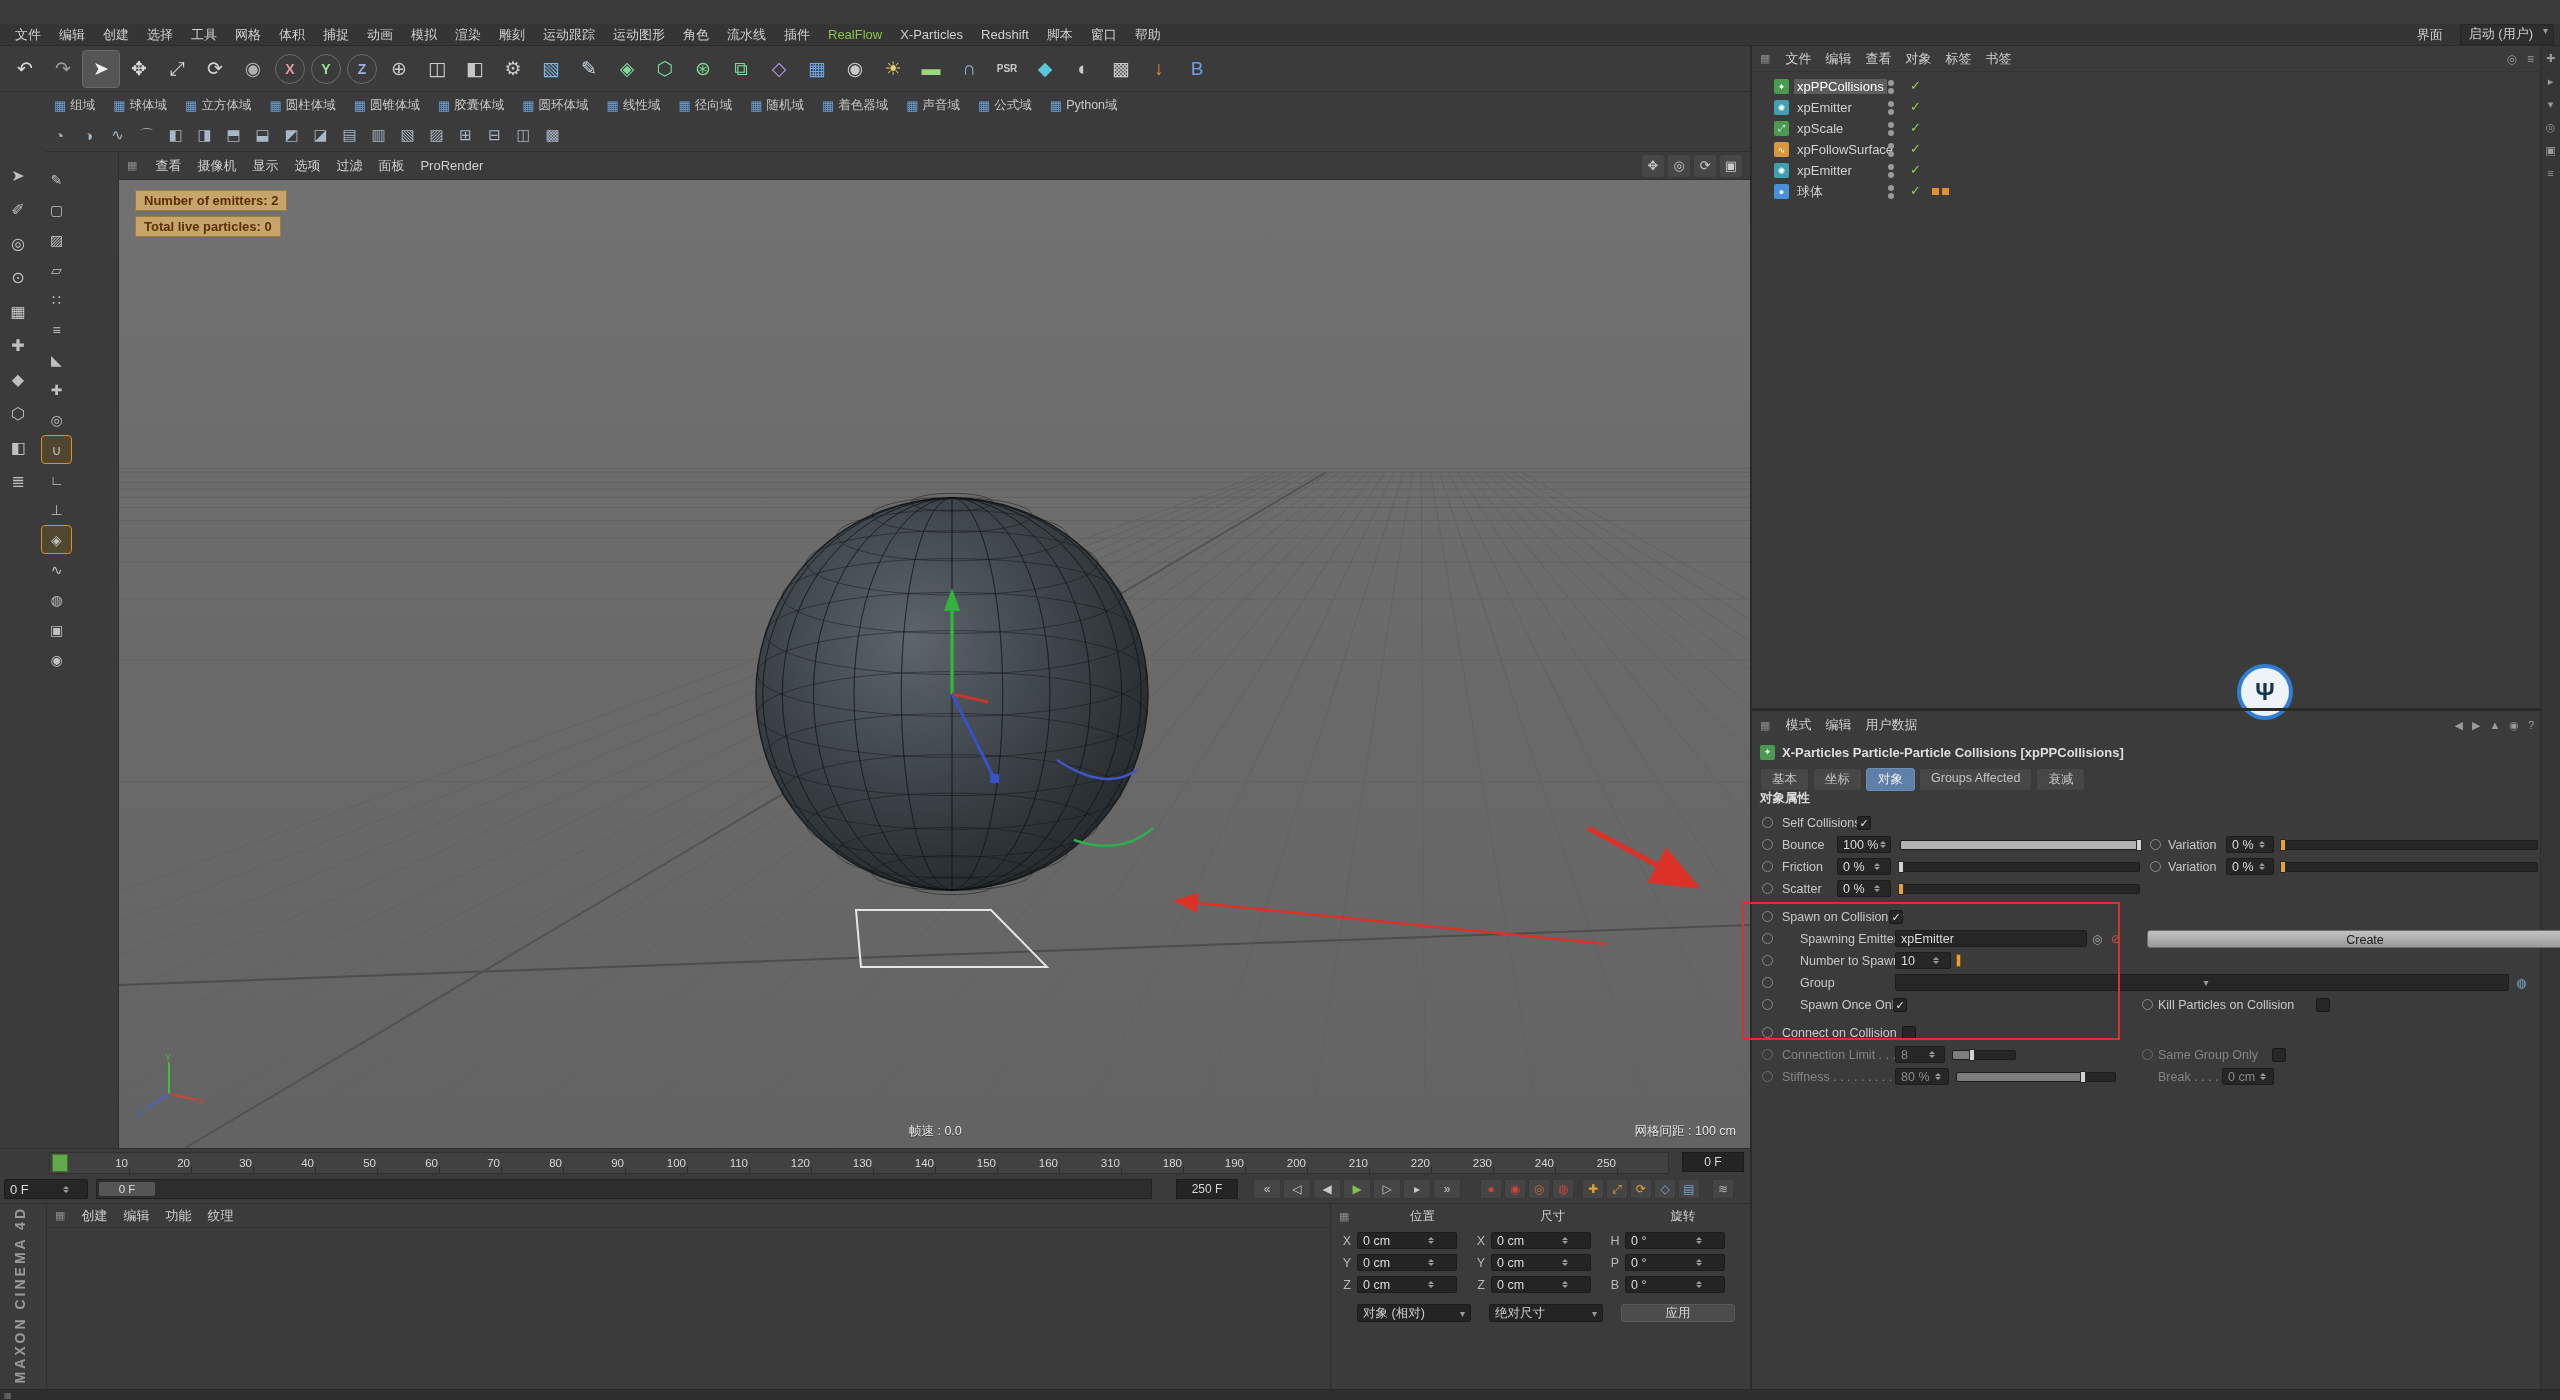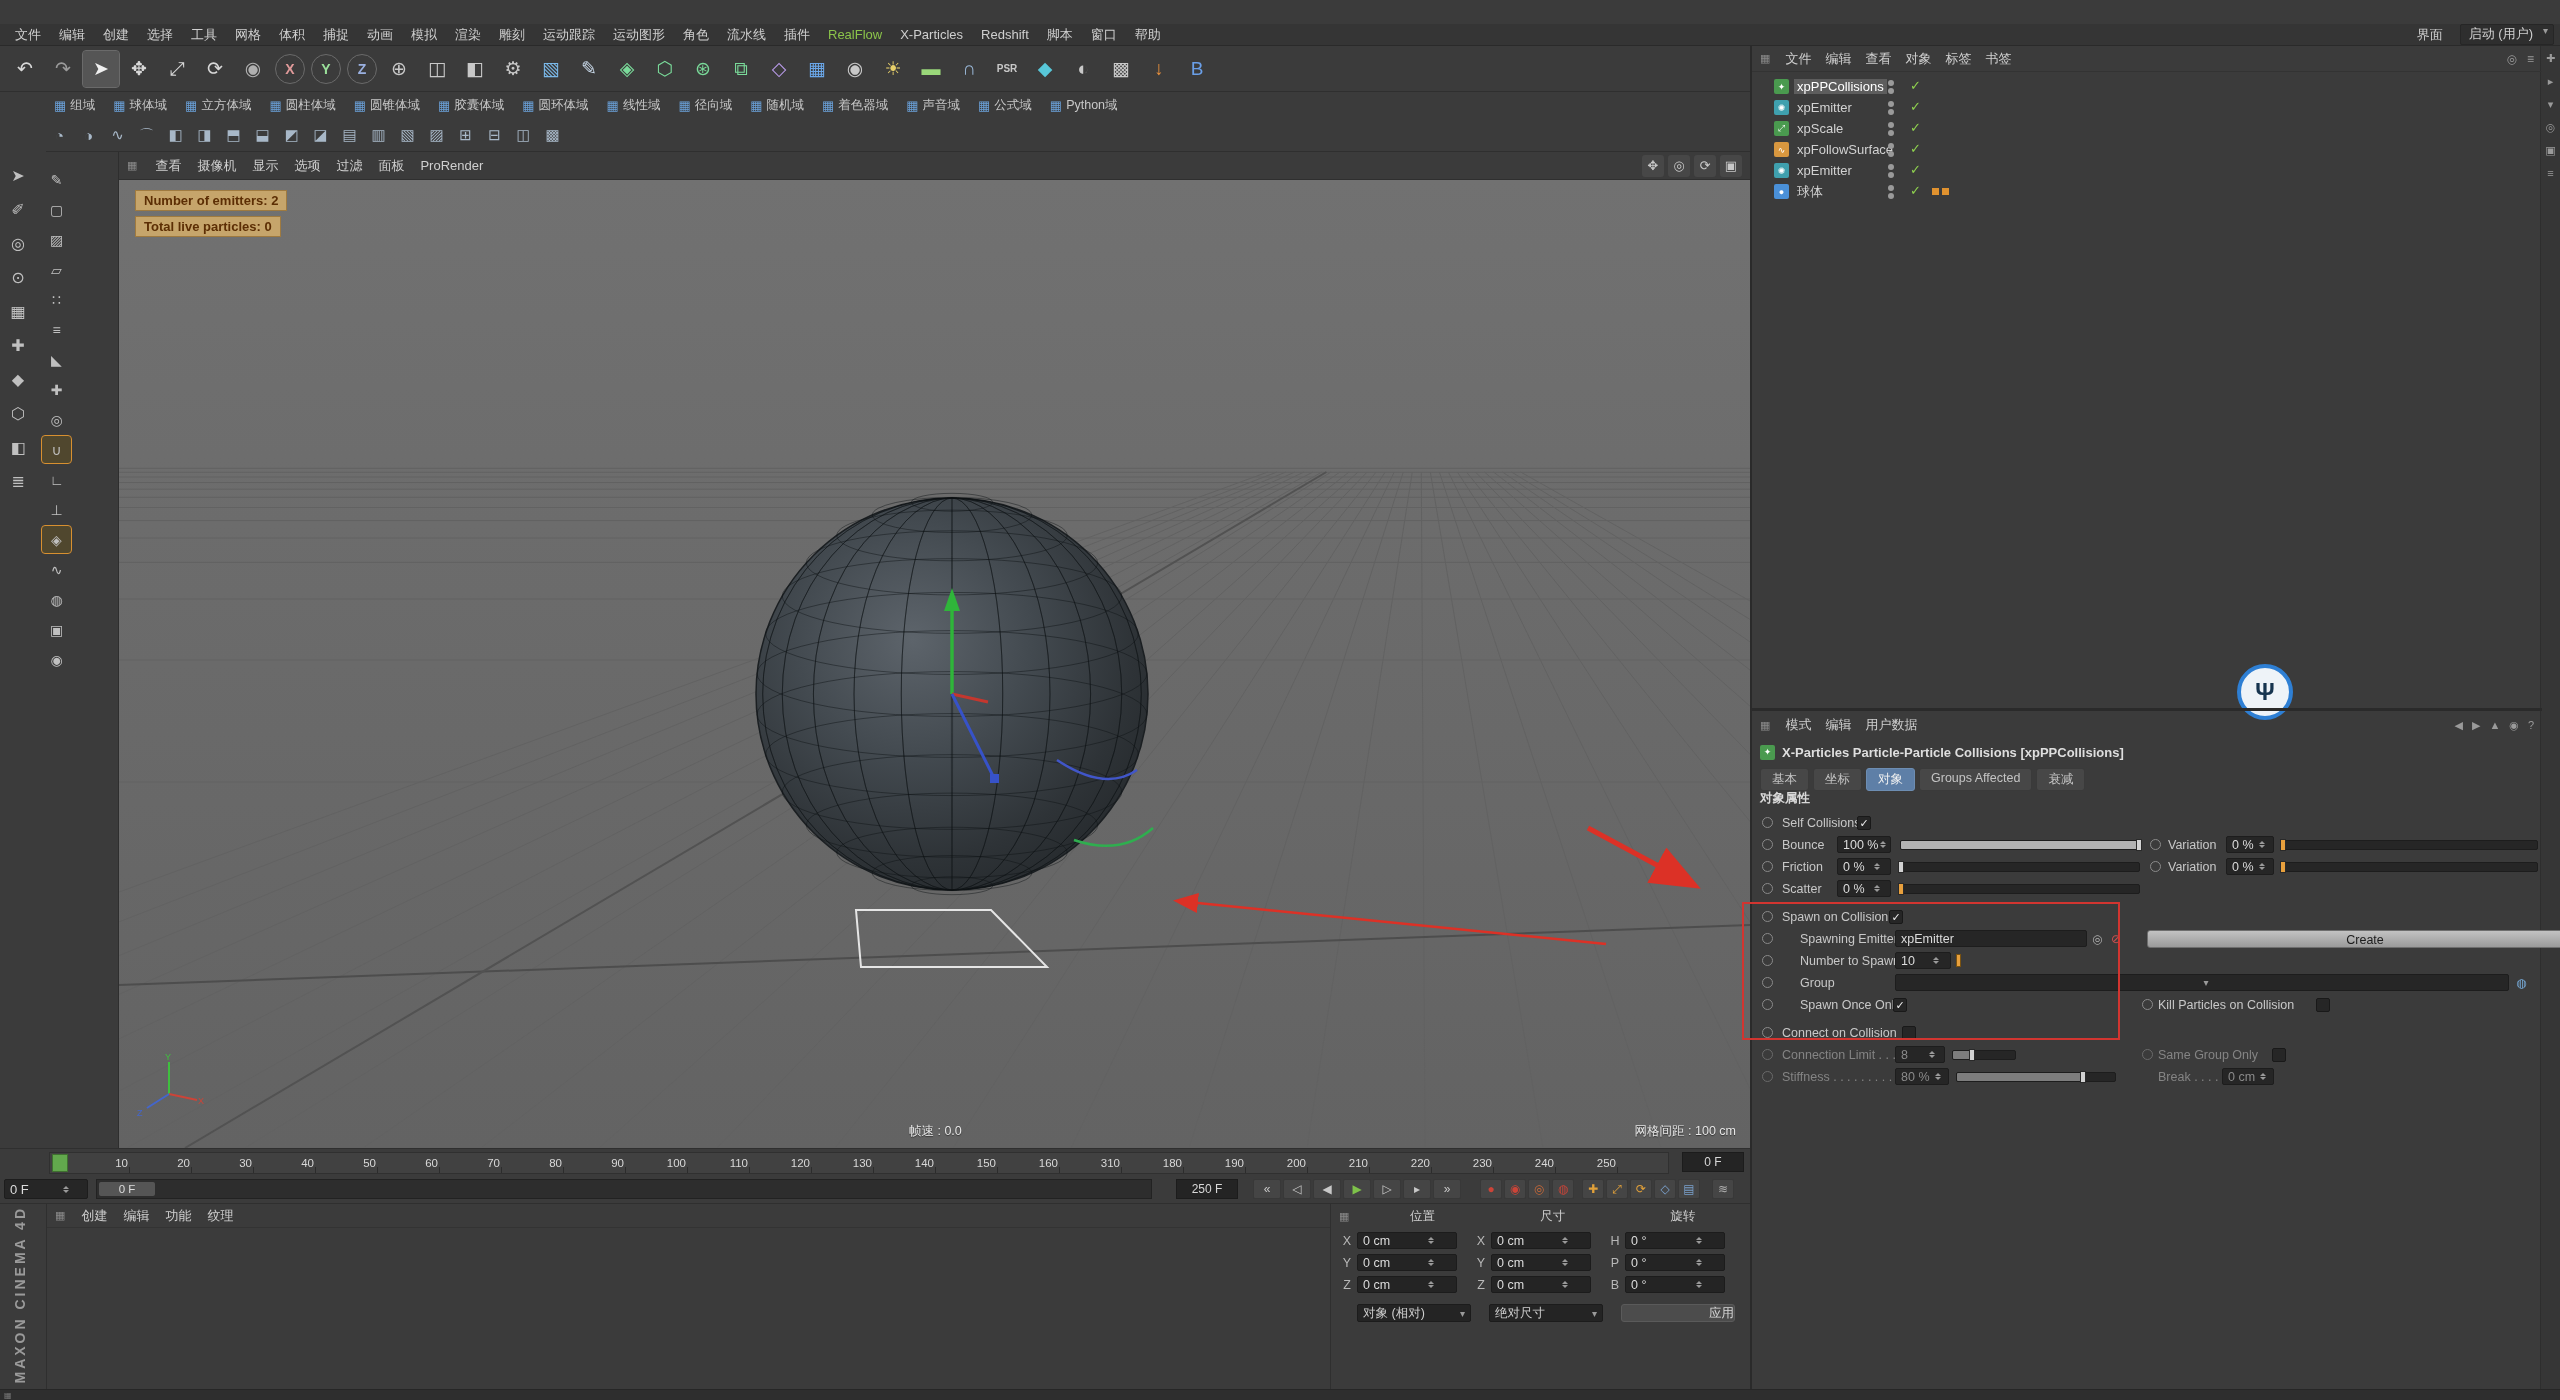--- a/index.html
+++ b/index.html
@@ -131,21 +131,21 @@
 #mmmenu{display:flex;align-items:center;height:24px;padding:0 8px;border-bottom:1px solid #333;}
 #mmmenu .menuitem{padding:1px 8px;}
 #coords{position:absolute;left:1330px;top:1203px;width:426px;height:186px;background:#3b3b3b;border-top:1px solid #2f2f2f;border-left:1px solid #2f2f2f;font-size:12.5px;}
 #chead{display:flex;align-items:center;height:24px;padding:0 8px;}
 #chead .chcol{width:132px;text-align:center;color:#cfcfcf;}
 .crow{position:absolute;display:flex;align-items:center;gap:4px;}
 .ckey{width:12px;text-align:center;color:#b8b8b8;}
 .cfield{width:100px;height:17px;background:#242424;border:1px solid #1c1c1c;border-radius:2px;color:#dcdcdc;display:flex;align-items:center;padding:0 2px 0 5px;}
 .cfield span{flex:1;}
 .cselect{position:absolute;height:18px;background:#242424;border:1px solid #1c1c1c;border-radius:2px;color:#cfcfcf;display:flex;align-items:center;justify-content:space-between;padding:0 5px;}
-#capply{position:absolute;height:18px;background:#4c4c4c;border:1px solid #5a5a5a;border-radius:3px;color:#d8d8d8;text-align:right;line-height:16px;}
+#capply{position:absolute;height:18px;background:#4c4c4c;border:1px solid #5a5a5a;border-radius:3px;color:#d8d8d8;text-align:center;line-height:16px;}
 
 #statusbar{position:absolute;left:0;top:1389px;width:2560px;height:11px;background:#2e2e2e;border-top:1px solid #262626;display:flex;align-items:center;padding:0 4px;color:#7a7a7a;font-size:8px;z-index:25;}
 
 #redrect{position:absolute;left:1742px;top:902px;width:378px;height:138px;border:2.5px solid #d23530;z-index:69;pointer-events:none;}
 #ovsvg{position:absolute;left:0;top:0;z-index:70;pointer-events:none;}
 </style>
 </head>
 <body>
 
 <div id="app">

